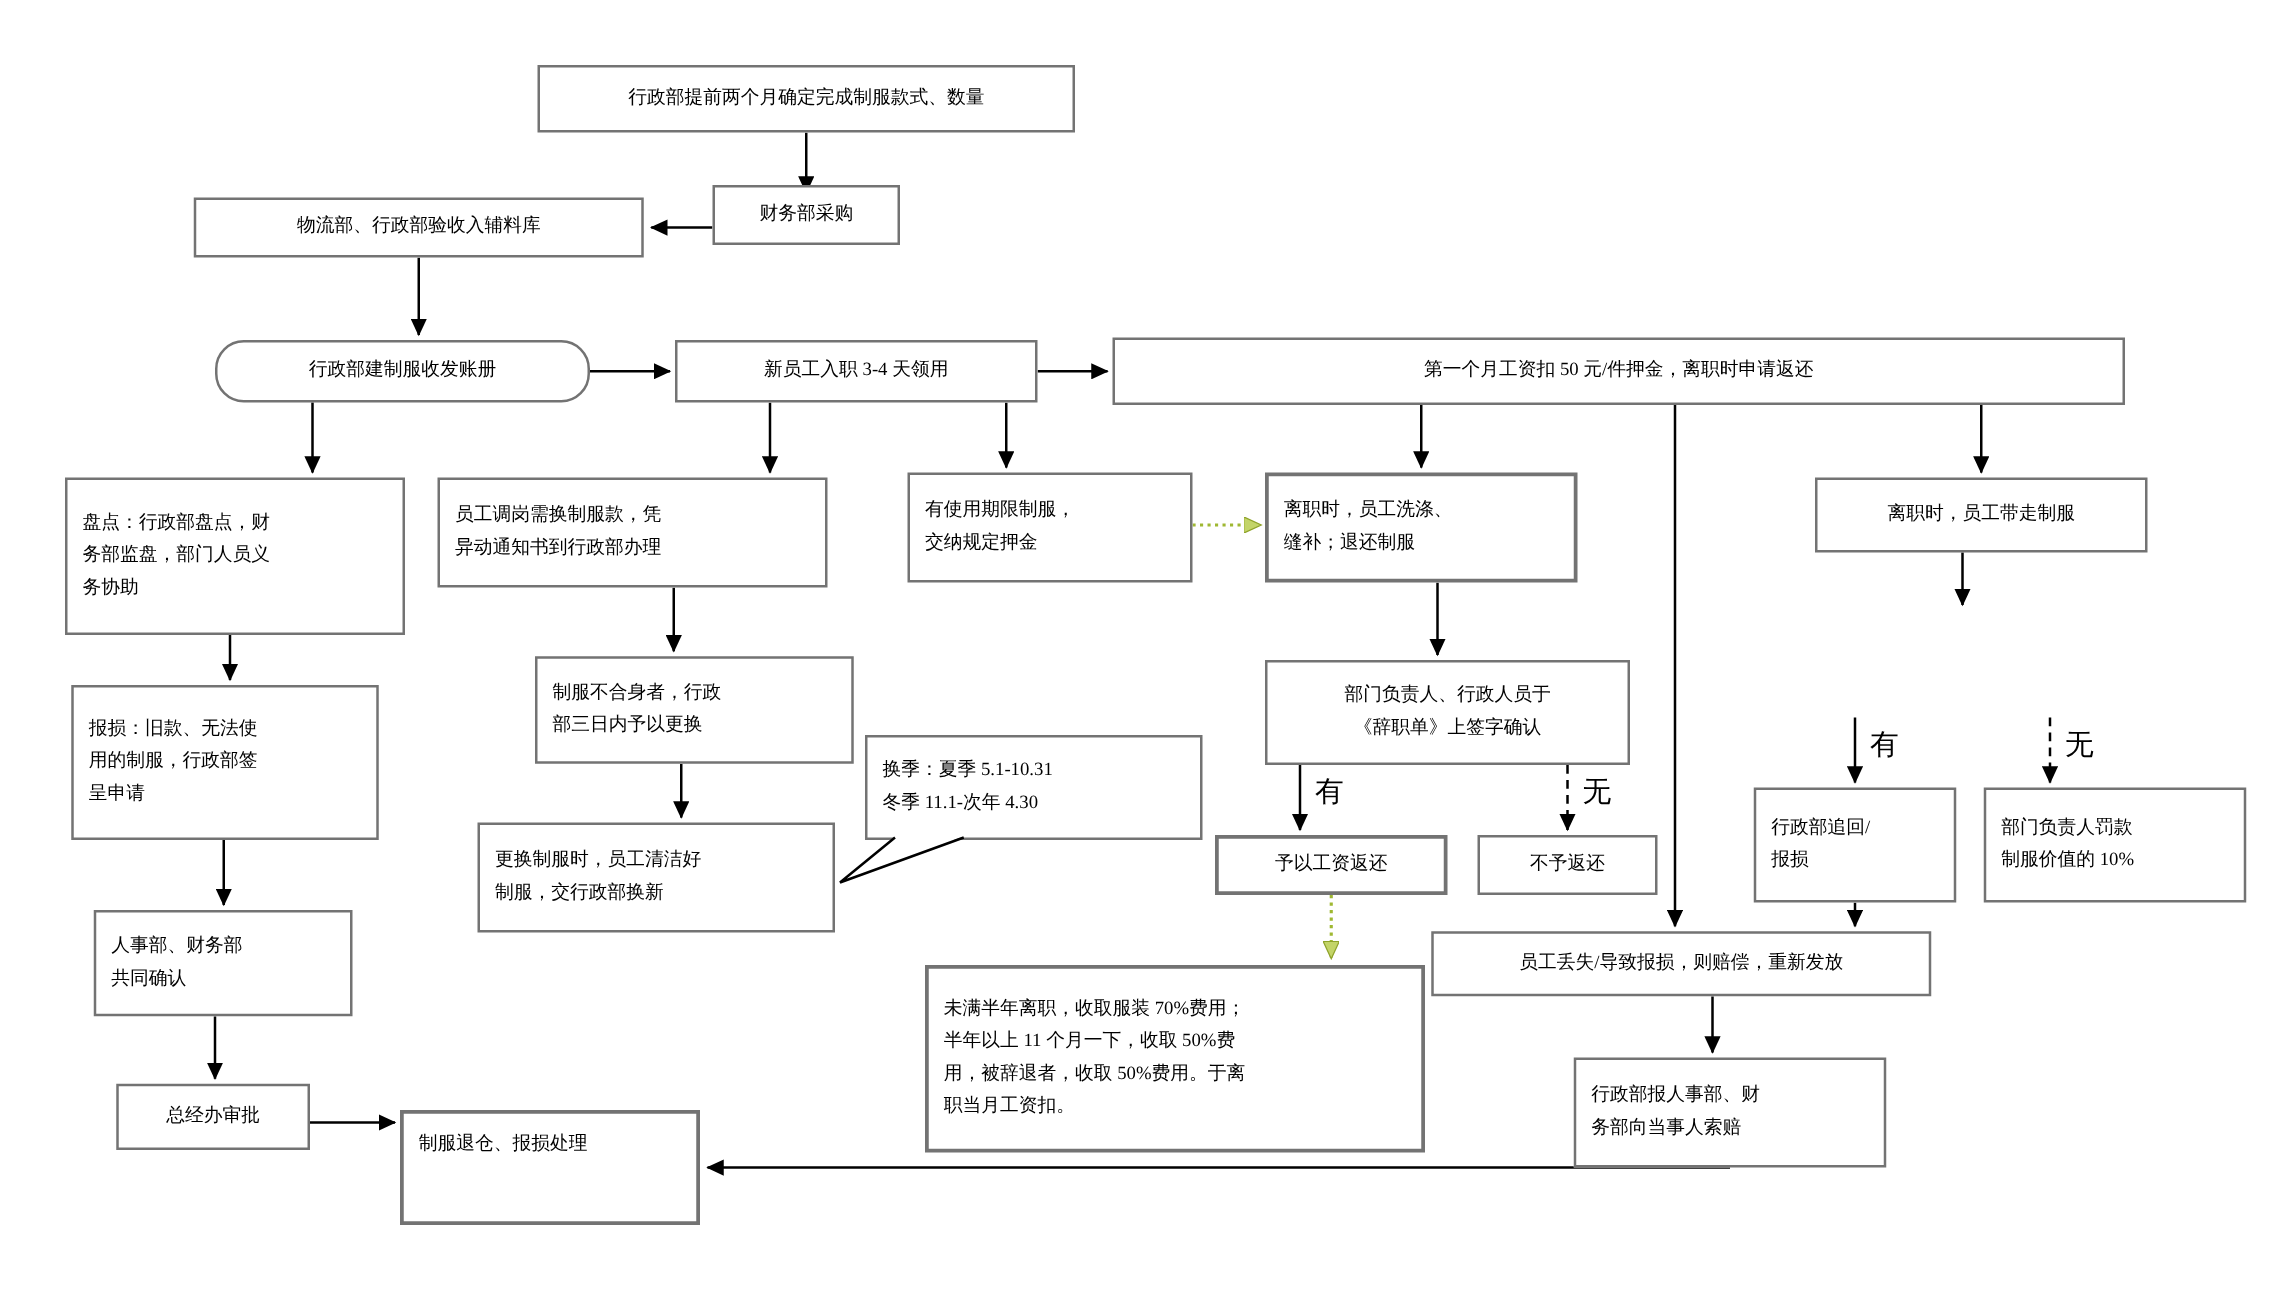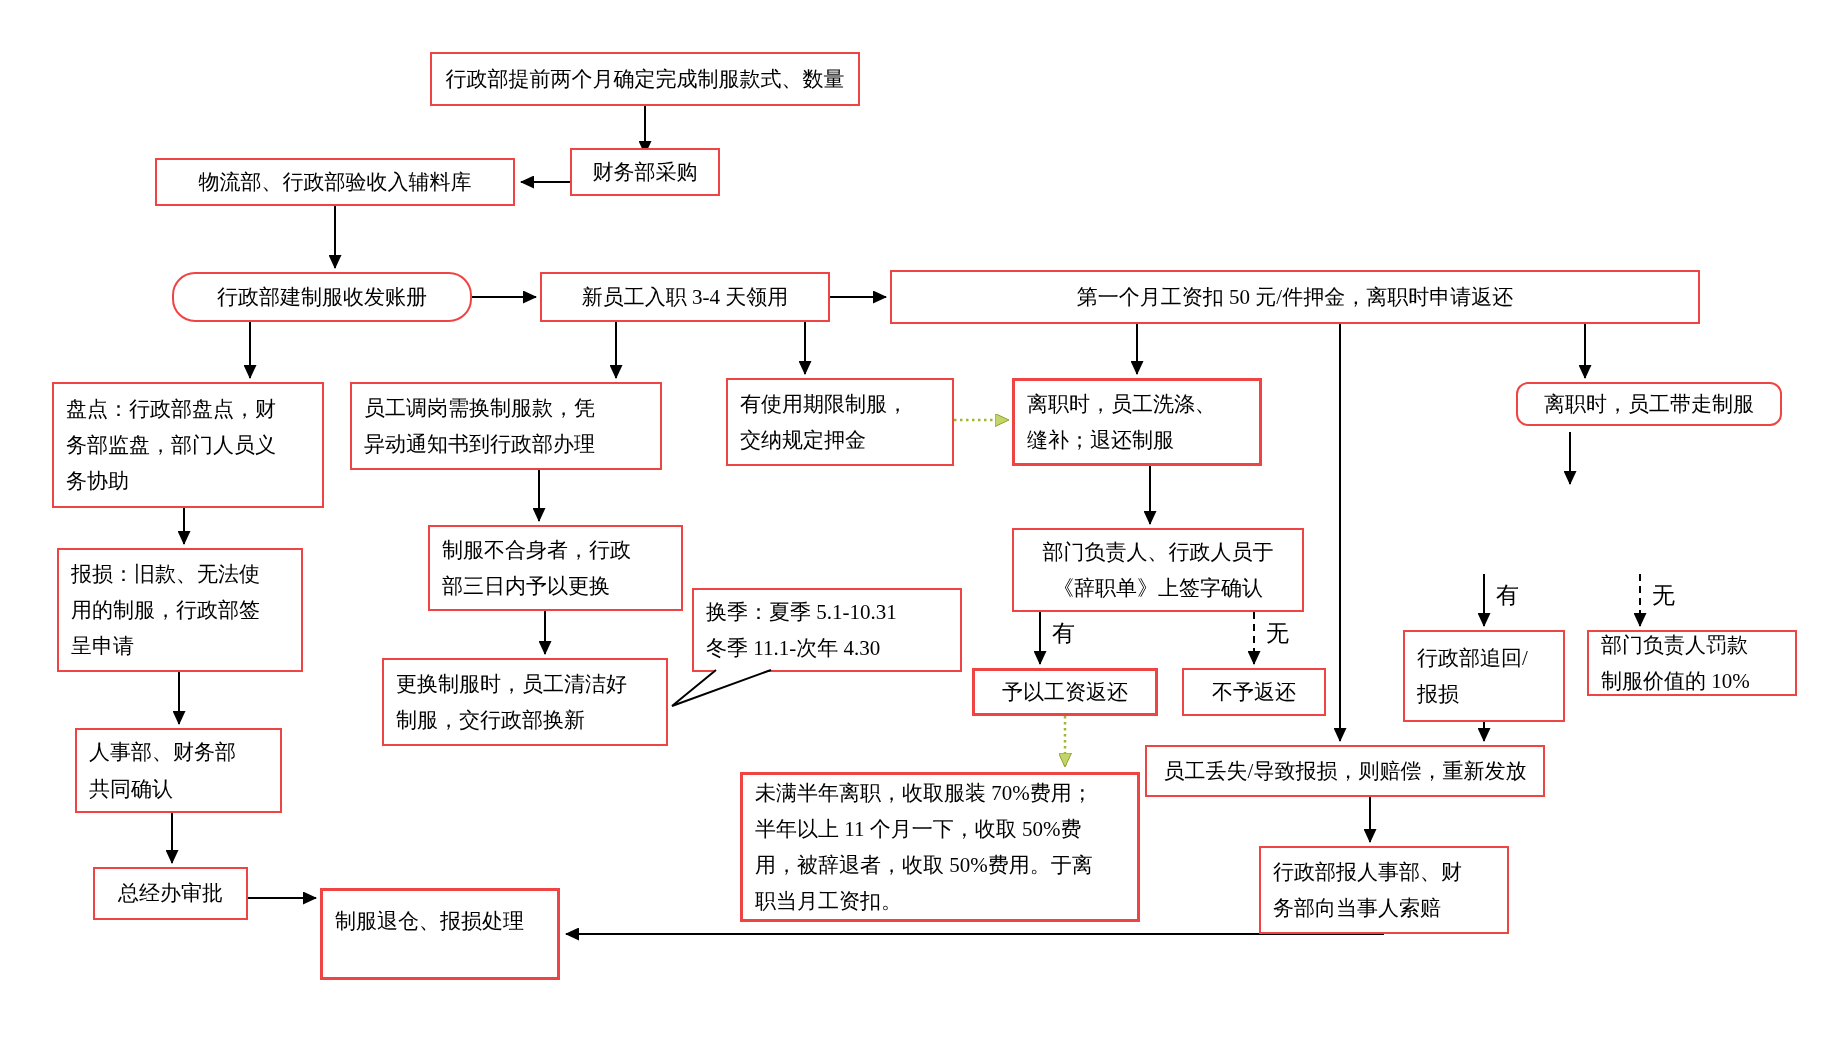--- a/index.html
+++ b/index.html
@@ -4,22 +4,22 @@
 <style>
   html,body{margin:0;padding:0;background:#ffffff;}
   .canvas{
     position:relative;width:1830px;height:1042px;background:#ffffff;
     font-family:"Liberation Serif","DejaVu Serif",serif;color:#000;
     overflow:hidden;
   }
   .layer{position:absolute;left:0;top:0;pointer-events:none;}
   .node{
     position:absolute;box-sizing:border-box;background:#ffffff;
-    border:2px solid #ef4444;display:flex;align-items:center;
-    font-size:21px;line-height:1.72;white-space:pre-line;
+    border:2px solid #737373;display:flex;align-items:center;
+    font-size:15px;line-height:1.72;white-space:pre-line;
   }
   .node.bold{border-width:3px;}
   .node.c{justify-content:center;text-align:center;white-space:nowrap;}
   .node.c2{justify-content:center;text-align:center;}
   .node.l{justify-content:flex-start;text-align:left;padding:4px 12px;}
   .node.lt{justify-content:flex-start;align-items:flex-start;text-align:left;padding:12px 12px;}
   .branch-label{
     position:absolute;font-size:23px;line-height:1;background:transparent;
   }
 </style>
@@ -90,37 +90,37 @@
     <div class="node c" style="left: 890px; top: 270px; width: 810px; height: 54px;">第一个月工资扣 50 元/件押金，离职时申请返还</div>
     <div class="node l" style="left: 52px; top: 382px; width: 272px; height: 126px;">盘点：行政部盘点，财
 务部监盘，部门人员义
 务协助</div>
     <div class="node l" style="left: 350px; top: 382px; width: 312px; height: 88px;">员工调岗需换制服款，凭
 异动通知书到行政部办理</div>
     <div class="node l" style="left: 726px; top: 378px; width: 228px; height: 88px;">有使用期限制服，
 交纳规定押金</div>
     <div class="node l bold" style="left: 1012px; top: 378px; width: 250px; height: 88px;">离职时，员工洗涤、
 缝补；退还制服</div>
-    <div class="node c" style="left: 1516px; top: 382px; width: 266px; height: 44px; border-radius: 12px;">离职时，员工带走制服</div>
+    <div class="node c" style="left: 1452px; top: 382px; width: 266px; height: 60px;">离职时，员工带走制服</div>
     <div class="node l" style="left: 57px; top: 548px; width: 246px; height: 124px;">报损：旧款、无法使
 用的制服，行政部签
 呈申请</div>
     <div class="node l" style="left: 428px; top: 525px; width: 255px; height: 86px;">制服不合身者，行政
 部三日内予以更换</div>
     <div class="node c2" style="left: 1012px; top: 528px; width: 292px; height: 84px;">部门负责人、行政人员于
 《辞职单》上签字确认</div>
     <div class="node l" style="left: 692px; top: 588px; width: 270px; height: 84px;">换季：夏季 5.1-10.31
 冬季 11.1-次年 4.30</div>
     <div class="node l" style="left: 382px; top: 658px; width: 286px; height: 88px;">更换制服时，员工清洁好
 制服，交行政部换新</div>
     <div class="node c bold" style="left: 972px; top: 668px; width: 186px; height: 48px;">予以工资返还</div>
     <div class="node c" style="left: 1182px; top: 668px; width: 144px; height: 48px;">不予返还</div>
     <div class="node l" style="left: 1403px; top: 630px; width: 162px; height: 92px;">行政部追回/
 报损</div>
-    <div class="node l" style="left: 1587px; top: 630px; width: 210px; height: 66px;">部门负责人罚款
+    <div class="node l" style="left: 1587px; top: 630px; width: 210px; height: 92px;">部门负责人罚款
 制服价值的 10%</div>
     <div class="node l" style="left: 75px; top: 728px; width: 207px; height: 85px;">人事部、财务部
 共同确认</div>
     <div class="node c" style="left: 1145px; top: 745px; width: 400px; height: 52px;">员工丢失/导致报损，则赔偿，重新发放</div>
     <div class="node l bold" style="left: 740px; top: 772px; width: 400px; height: 150px;">未满半年离职，收取服装 70%费用；
 半年以上 11 个月一下，收取 50%费
 用，被辞退者，收取 50%费用。于离
 职当月工资扣。</div>
     <div class="node l" style="left: 1259px; top: 846px; width: 250px; height: 88px;">行政部报人事部、财
 务部向当事人索赔</div>

